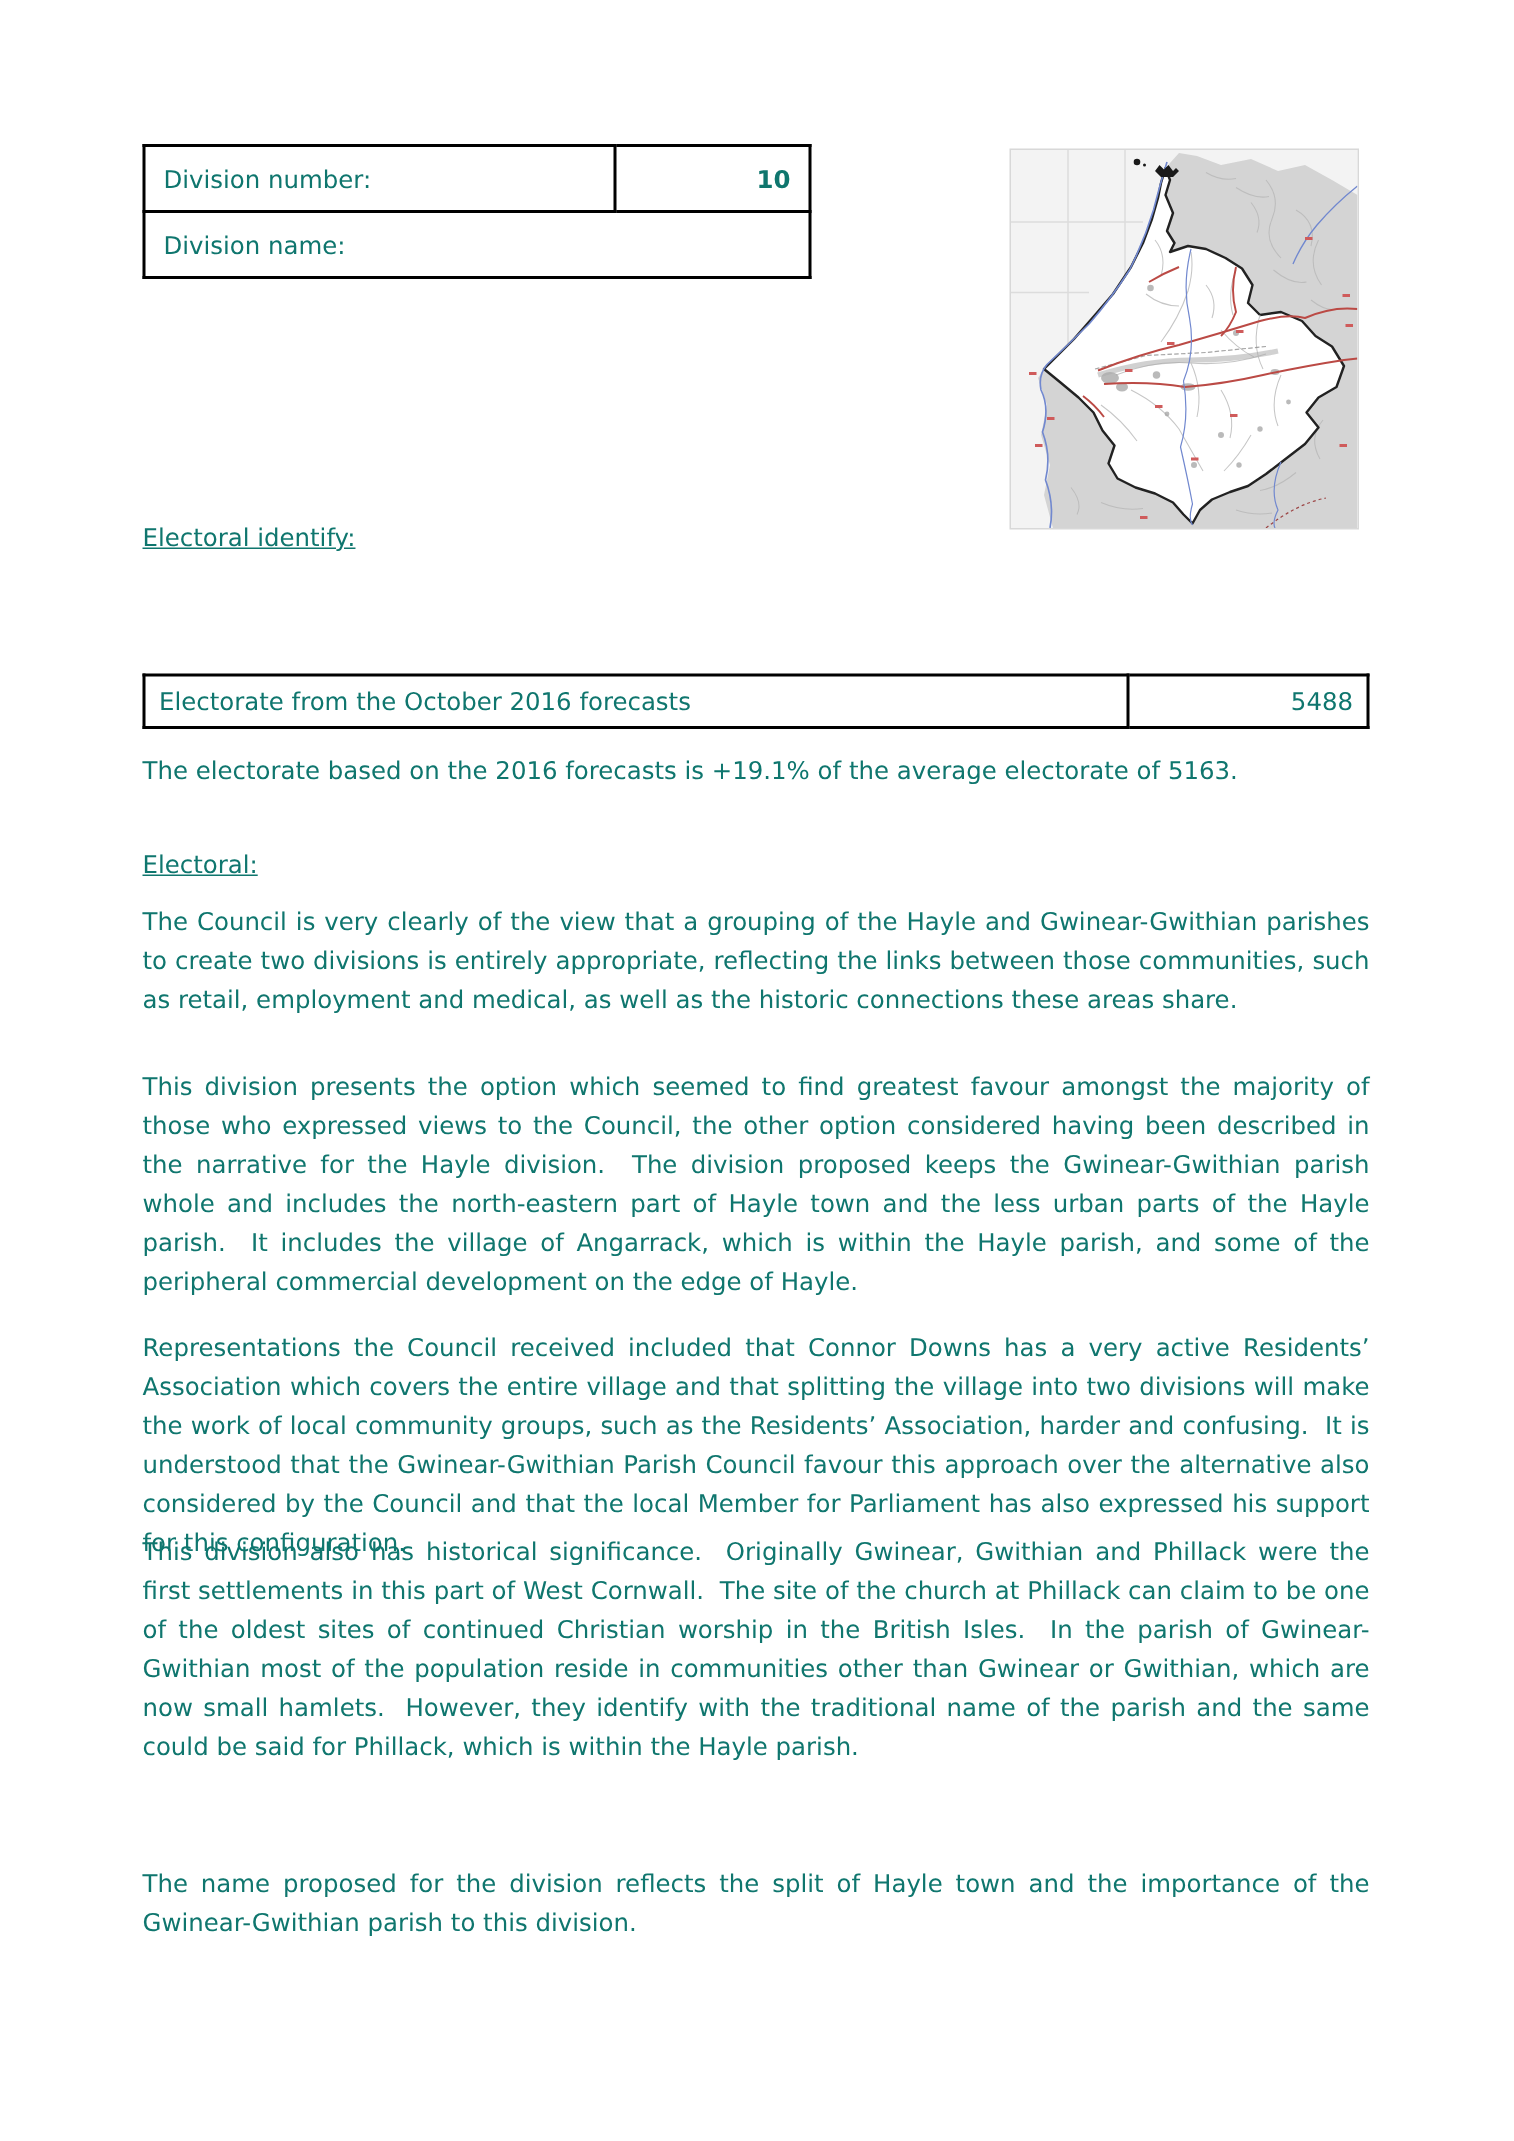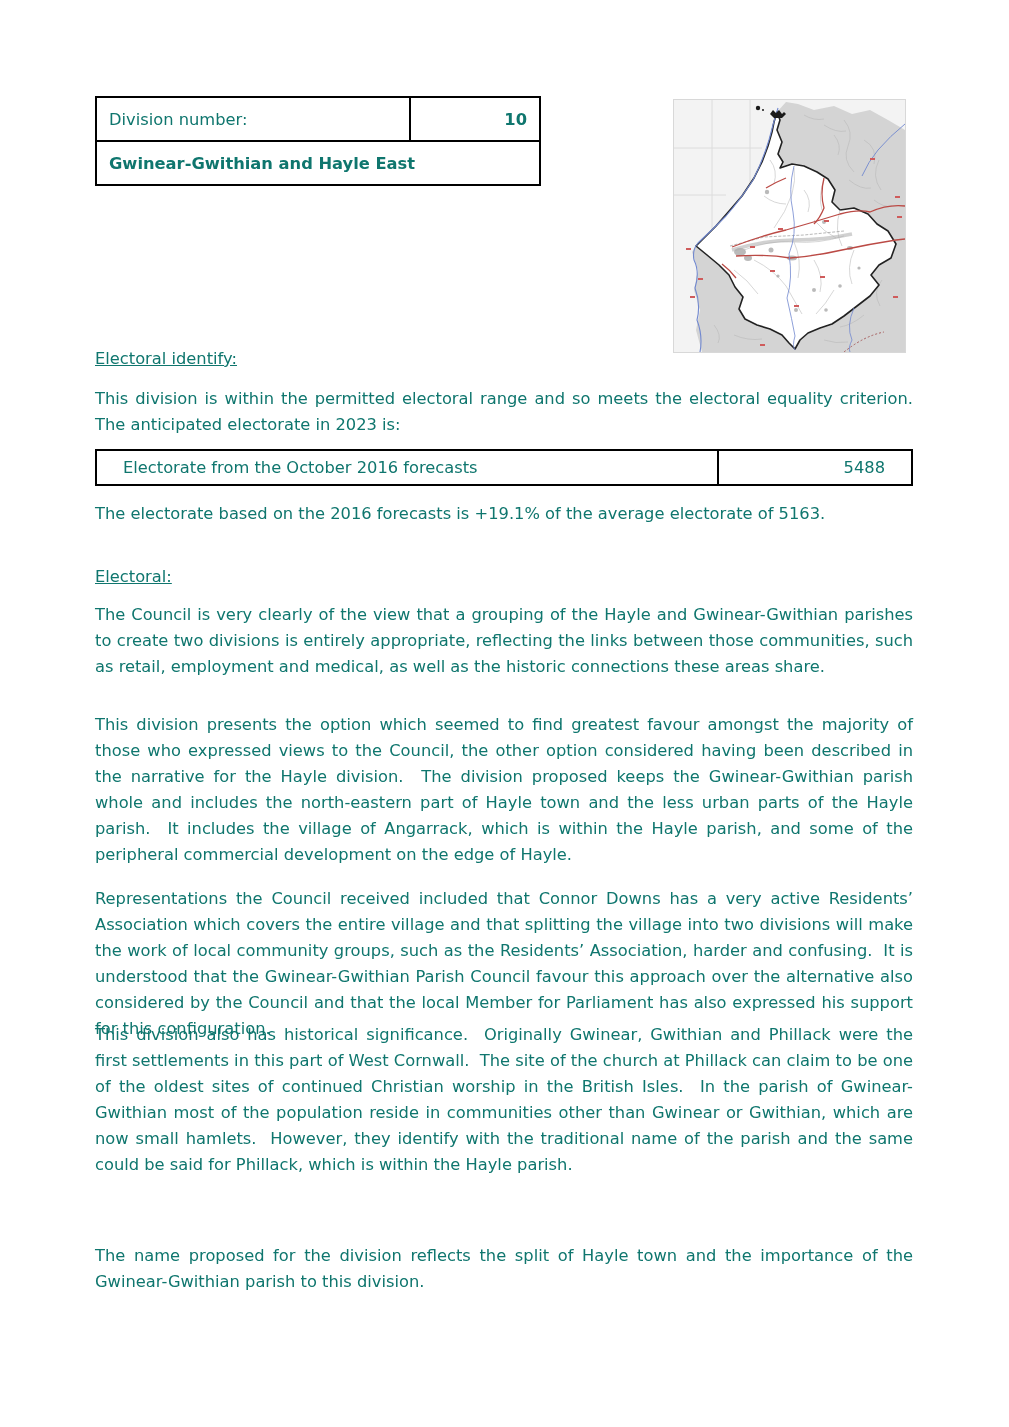--- a/index.html
+++ b/index.html
@@ -53,38 +53,38 @@
   .p-r5{ top:1243px; }
   .p-summary{ top:501px; }
   
   .elec-table{
     position:absolute; left:95px; top:449px; width:818px;
     border-collapse:collapse;
   }
   .elec-table td{
     border:2px solid #000;
     font-size:16.3px;
-    padding:7px 26px;
+    padding:7px 9px;
     vertical-align:middle;
   }
   .elec-table .val{ text-align:right; width:140px;border-radius:16px; }
 </style>
 </head>
 <body>
 
 <div class="page">
 
   <table class="div-table">
     <tbody>
         <tr>
       <td>Division number:</td>
       <td class="num-val">10</td>
     </tr>
     <tr>
-      <td colspan="2" class="name-val">Gwinear-Gwithian and Hayle East</td>
+      <td colspan="2">Division name:</td>
     </tr>
   </tbody>
     </table>
 
   <div class="map-wrap">
     <svg width="231" height="252" viewBox="0 0 231 252">
 
       <rect x="0" y="0" width="231" height="252" fill="#f3f3f3"></rect>
       <g stroke="#dcdcdc" stroke-width="1">
         <line x1="38" y1="0" x2="38" y2="140"></line>
@@ -193,21 +193,20 @@
         <rect x="76" y="146" width="5" height="2"></rect>
         <rect x="96" y="170" width="5" height="2"></rect>
         <rect x="146" y="176" width="5" height="2"></rect>
         <rect x="150" y="120" width="5" height="2"></rect>
         <rect x="120" y="205" width="5" height="2"></rect>
       </g>
     </svg>
   </div>
 
   <div class="heading h-electoral">Electoral identify:</div>
-  <div class="para p-intro">This division is within the permitted electoral range and so meets the electoral equality criterion.  The anticipated electorate in 2023 is:</div>
 
   <table class="elec-table">
     <tbody>
         <tr>
       <td>Electorate from the October 2016 forecasts</td>
       <td class="val">5488</td>
     </tr>
   </tbody>
     </table>
 

